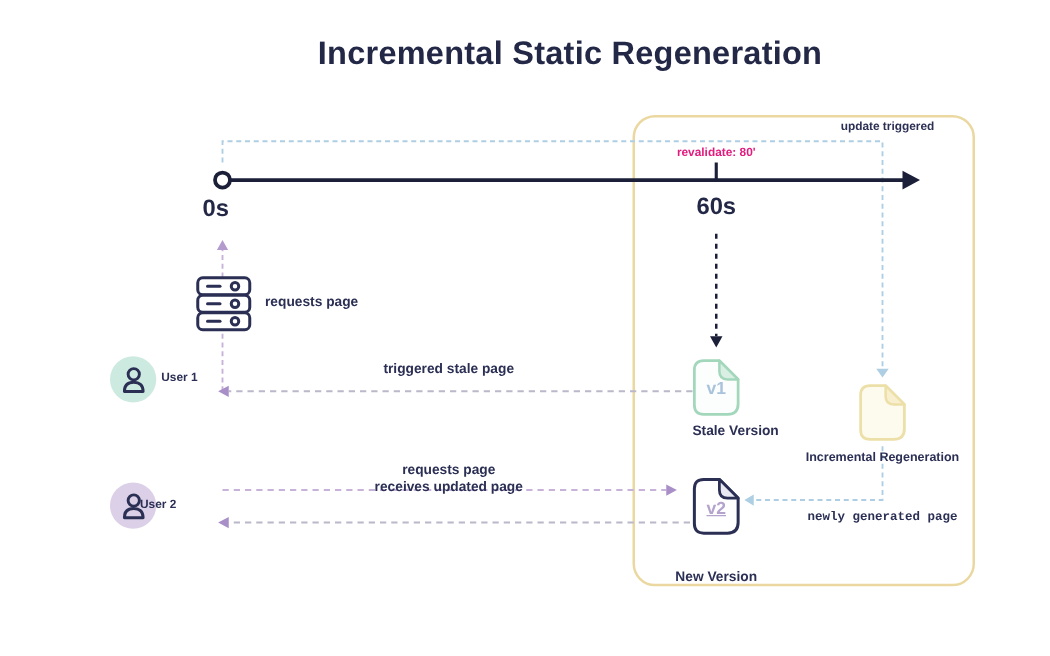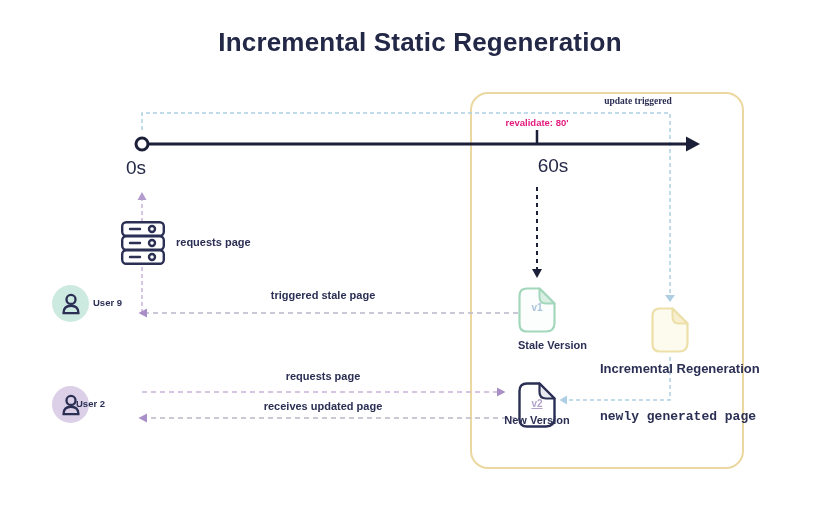--- a/index.html
+++ b/index.html
@@ -4,50 +4,51 @@
 <style>
   * { margin: 0; padding: 0; box-sizing: border-box; }
   html, body { background: #ffffff; }
   body { font-family: "Liberation Sans", sans-serif; }
   .canvas {
     position: relative;
     width: 792px;
     height: 525px;
     background: #ffffff;
     overflow: hidden;
+    margin-left: 36px;
   }
   .abs { position: absolute; }
   .title {
     top: 27px; left: 0; width: 840px;
     text-align: center;
     font-size: 26px; font-weight: 700;
     color: #232847;
     letter-spacing: 0.2px;
   }
   .zone-box {
     left: 470px; top: 92px;
     width: 274px; height: 377px;
     border: 2px solid #ebd8a0;
     border-radius: 18px;
     background: transparent;
   }
   .lbl { color: #2b2f54; font-weight: 700; white-space: nowrap; }
   .lbl-11 { font-size: 11px; }
   .lbl-9  { font-size: 9.5px; }
-  .lbl-8  { font-size: 13px; }
+  .lbl-8  { font-size: 10px; }
   .center { text-align: center; }
   .pink { color: #e3197d; }
-  .time-lbl { font-size: 19px; font-weight: 400; color: #232847; }
+  .time-lbl { font-size: 19px; font-weight: 700; color: #232847; }
   .avatar {
     width: 37px; height: 37px; border-radius: 50%;
     display: flex; align-items: center; justify-content: center;
   }
   .avatar-mint { background: #cdeae1; }
   .avatar-lavender { background: #dbd0e7; }
-  .ver-lbl { font-size: 10px; font-weight: 700; width: 38px; text-align: center; }
+  .ver-lbl { font-size: 14px; font-weight: 700; width: 38px; text-align: center; }
   .v1-color { color: #a9c3dc; }
   .v2-color { color: #b3a3cd; }
   svg { display: block; }
 </style>
 </head>
 <body>
 
 <div class="canvas">
 
   <div class="abs title">Incremental Static Regeneration</div>
@@ -109,42 +110,42 @@
     <g transform="translate(651,307)">
       <path d="M9,1.5 H21.5 L36.5,16.5 V36 Q36.5,44.5 28,44.5 H9 Q1.5,44.5 1.5,37 V9 Q1.5,1.5 9,1.5 Z" fill="#fdfaee" stroke="#eddfa8" stroke-width="2.2" stroke-linejoin="round"></path>
       <path d="M21.5,1.5 V10 Q21.5,16.5 28,16.5 H36.5 Z" fill="#f8efce" stroke="#eddfa8" stroke-width="2" stroke-linejoin="round"></path>
     </g>
   </svg>
 
   <div class="abs ver-lbl v1-color" style="left:518px; top:302px;">v1</div>
   <div class="abs ver-lbl v2-color" style="left:518px; top:398px;text-decoration:underline;">v2</div>
 
   <div class="abs time-lbl" style="left:126px; top:157px; width:34px;">0s</div>
-  <div class="abs time-lbl center" style="left:528px; top:155px; width:50px;">60s</div>
+  <div class="abs time-lbl center" style="left:512px; top:155px; width:50px;">60s</div>
   <div class="abs lbl lbl-9 pink center" style="left:477px; top:117px; width:120px;">revalidate: 80'</div>
 
-  <div class="abs lbl lbl-9 center" style="left:568px; top:96px; width:140px;font-family:Liberation Serif, serif;">update triggered</div>
+  <div class="abs lbl lbl-9 center" style="left:604px; top:96px; width:140px;">update triggered</div>
   <div class="abs lbl lbl-8 center" style="left:600px; top:361px; width:140px;">Incremental Regeneration</div>
   <div class="abs lbl lbl-8 center" style="left:600px; top:409px; width:140px;font-family:Liberation Mono, monospace;">newly generated page</div>
 
   <div class="abs lbl lbl-11" style="left:176px; top:236px;">requests page</div>
   <div class="abs lbl lbl-11 center" style="left:250px; top:289px; width:146px;">triggered stale page</div>
   <div class="abs lbl lbl-11 center" style="left:250px; top:370px; width:146px;">requests page</div>
-  <div class="abs lbl lbl-11 center" style="left:250px; top:400px; width:146px;">receives updated page</div>
+  <div class="abs lbl lbl-11 center" style="left:250px; top:384px; width:146px;">receives updated page</div>
 
   <div class="abs lbl lbl-11 center" style="left:487px; top:339px; width:100px;text-align:right;">Stale Version</div>
-  <div class="abs lbl lbl-11 center" style="left:487px; top:414px; width:100px;">New Version</div>
+  <div class="abs lbl lbl-11 center" style="left:487px; top:456px; width:100px;">New Version</div>
 
   <div class="abs avatar avatar-mint" style="left:52px; top:285px;">
     <svg width="30" height="30" viewBox="0 0 36 36">
       <circle cx="18" cy="12.5" r="5.4" fill="none" stroke="#2b2f54" stroke-width="2.8"></circle>
       <path d="M9,29 C9,22.6 12.8,20.1 18,20.1 C23.2,20.1 27,22.6 27,29 Z" fill="none" stroke="#2b2f54" stroke-width="2.8" stroke-linejoin="round"></path>
     </svg>
   </div>
-  <div class="abs lbl lbl-9" style="left:93px; top:297px;">User 9</div>
+  <div class="abs lbl lbl-9" style="left:93px; top:297px;">User 1</div>
 
   <div class="abs avatar avatar-lavender" style="left:52px; top:386px;">
     <svg width="30" height="30" viewBox="0 0 36 36">
       <circle cx="18" cy="12.5" r="5.4" fill="none" stroke="#2b2f54" stroke-width="2.8"></circle>
       <path d="M9,29 C9,22.6 12.8,20.1 18,20.1 C23.2,20.1 27,22.6 27,29 Z" fill="none" stroke="#2b2f54" stroke-width="2.8" stroke-linejoin="round"></path>
     </svg>
   </div>
   <div class="abs lbl lbl-9" style="left:76px; top:398px;">User 2</div>
 
 </div>

